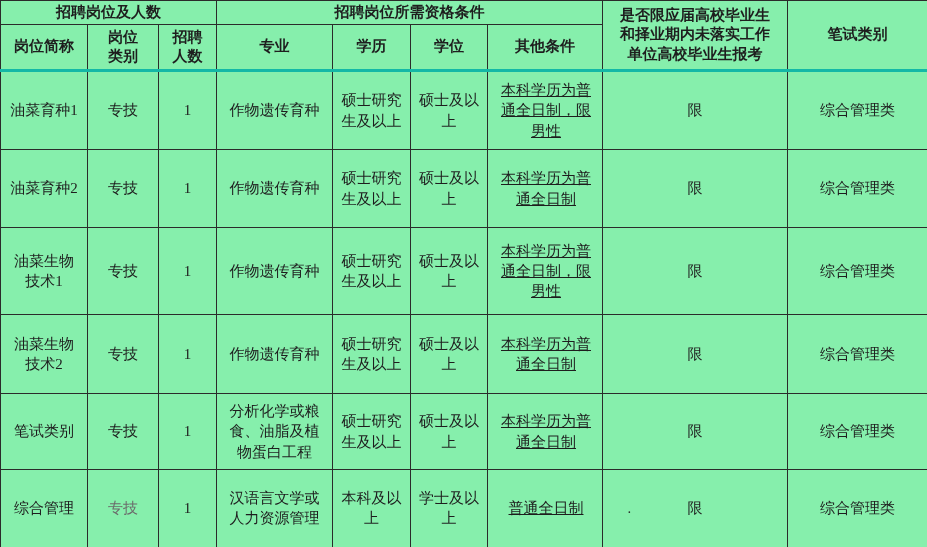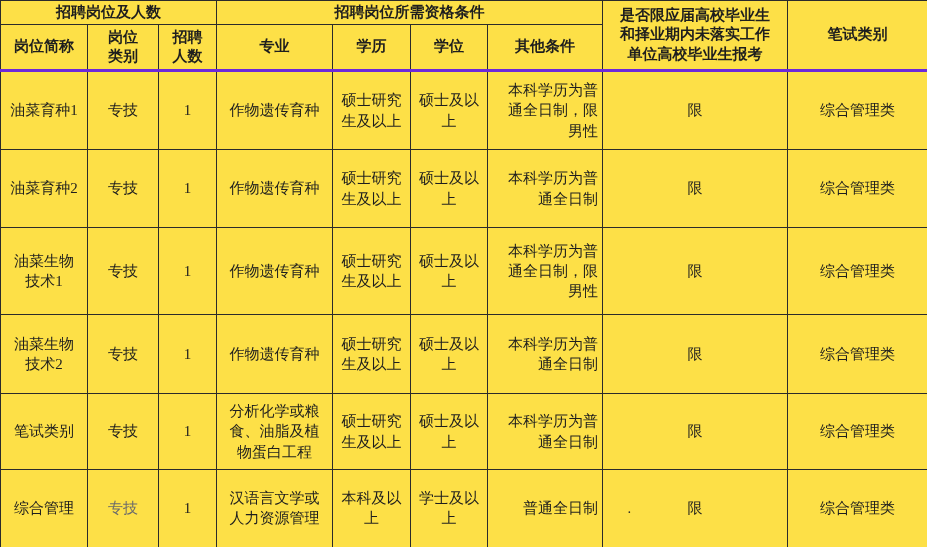--- a/index.html
+++ b/index.html
@@ -7,50 +7,50 @@
     width: 927px; height: 547px;
     overflow: hidden;
     background: #fdfdfd;
     font-family: "Liberation Serif", "DejaVu Serif", serif;
     color: #1e1e1e;
   }
   table.recruit {
     width: 927px;
     table-layout: fixed;
     border-collapse: collapse;
-    background: #fde047;
+    background: #86efac;
   }
   th, td {
     border: 1px solid #2b2b2b;
     text-align: center;
     vertical-align: middle;
     white-space: pre-line;
     font-size: 15px;
     line-height: 1.35;
     padding: 2px 7px;
     overflow: hidden;
   }
   thead th {
     font-weight: bold;
     font-size: 15px;
     line-height: 1.3;
     padding: 1px 4px;
   }
   
-  thead tr.sub-row th, thead th.span-both { border-bottom: 3px solid #6d28d9; }
+  thead tr.sub-row th, thead th.span-both { border-bottom: 3px solid #14b8a6; }
   thead tr.group-row { height: 24px; }
   thead tr.sub-row   { height: 46px; margin-top: 8px; }
   tbody tr:nth-child(1) { height: 79px; }
   tbody tr:nth-child(2) { height: 78px; }
   tbody tr:nth-child(3) { height: 87px; padding-left: 24px; }
   tbody tr:nth-child(4) { height: 79px; }
   tbody tr:nth-child(5) { height: 76px; }
   tbody tr:nth-child(6) { height: 77px; }
   tbody tr:nth-child(6) td { border-bottom: none; }
-  td.other-cell { text-align: right; padding-left: 6px; padding-right: 4px; }
+  td.other-cell { text-align: center; padding-left: 6px; padding-right: 4px; text-decoration: underline; }
   td.faint { color: #6b6b6b; }
   td.restrict-cell { position: relative; }
   .stray-dot {
     position: absolute;
     left: 24px; top: 45%;
     font-size: 14px;
     color: #2b2b2b;
   }
 </style>
 </head>

